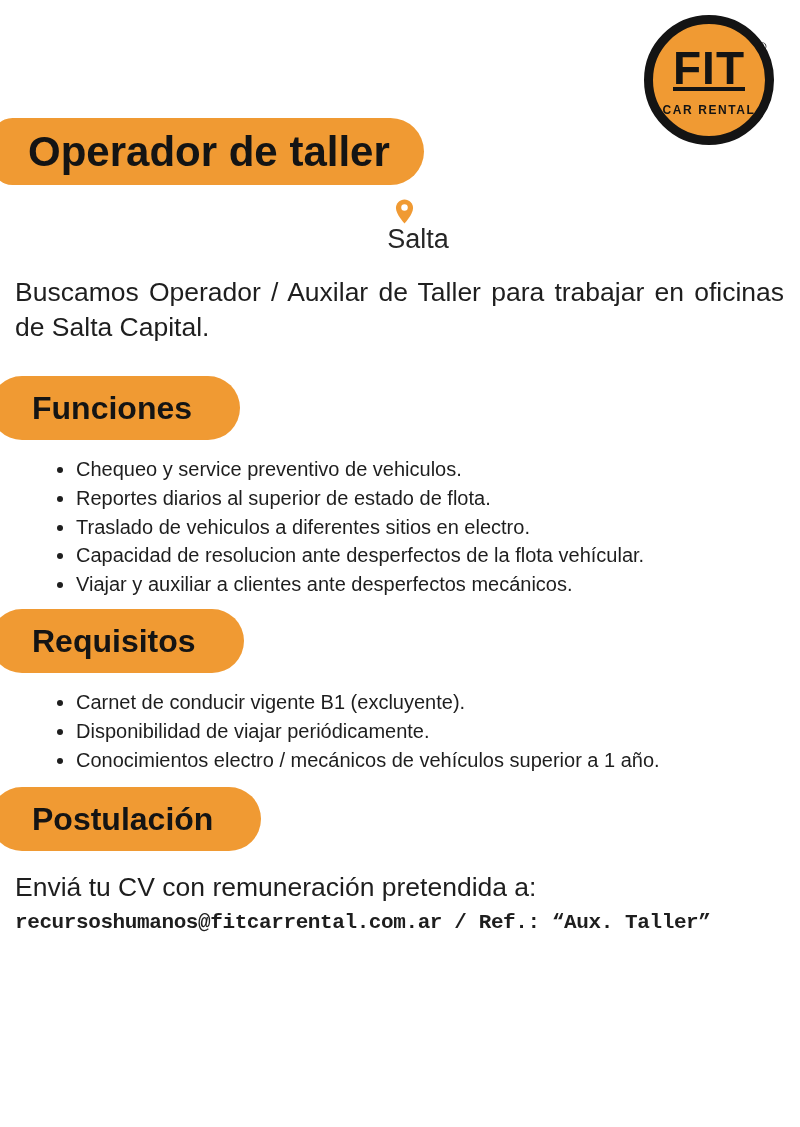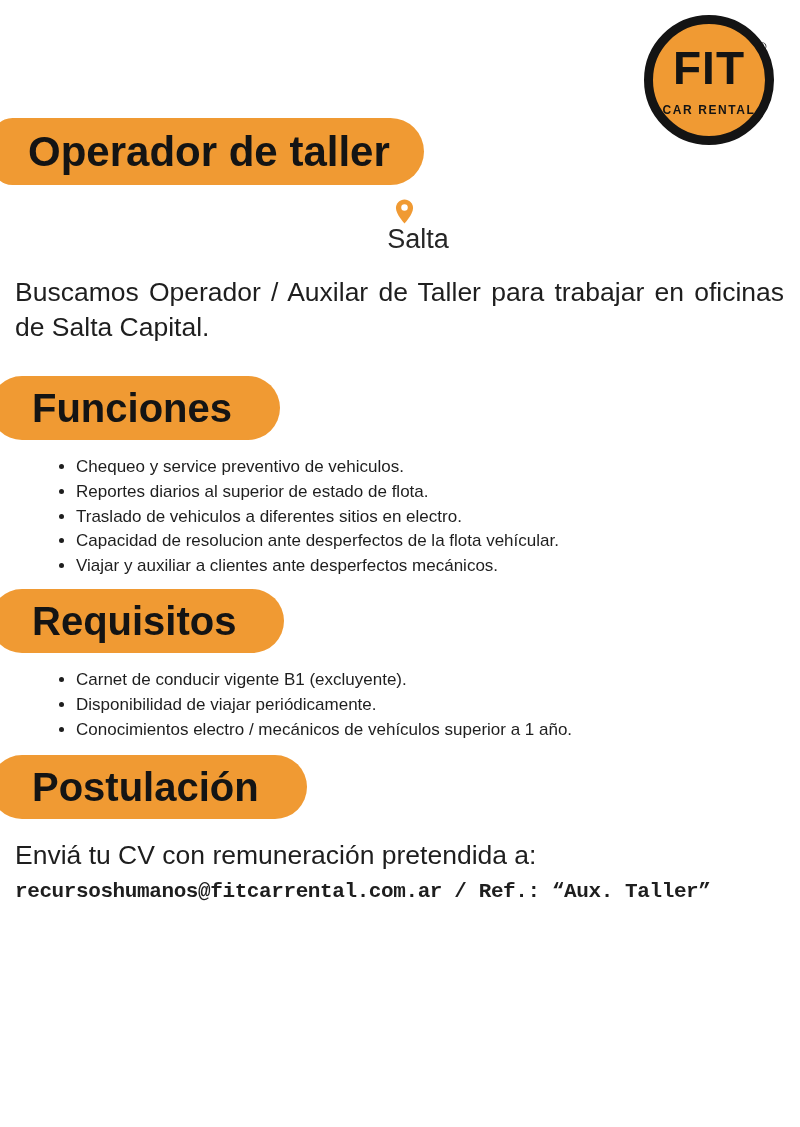--- a/index.html
+++ b/index.html
@@ -17,20 +17,21 @@
     position:absolute;top:15px;right:26px;
     width:130px;height:130px;border-radius:50%;
     background:#F09A33;border:9px solid #141414;
     box-sizing:border-box;
     display:flex;align-items:center;justify-content:center;
   }
   .logo-inner{text-align:center;position:relative;transform:translateY(1px);}
   .logo-fit{
     font-size:46px;font-weight:bold;color:#141414;line-height:1;
     letter-spacing:1px;
+    text-decoration:underline;
   }
   .logo-reg{
     position:absolute;top:-6px;right:-11px;
     font-size:13px;font-weight:bold;color:#141414;
   }
   .logo-sub{
     font-size:12px;font-weight:bold;color:#141414;
     letter-spacing:1.6px;margin-top:12px;white-space:nowrap;
   }
 
@@ -57,33 +58,33 @@
     text-align:justify;
   }
 
   
   .section-pill{
     margin-left:-10px;
     height:64px;background:#F09A33;border-radius:32px;
     display:flex;align-items:center;width:fit-content;
     padding:0 48px 0 42px;box-sizing:border-box;
   }
-  .section-pill span{font-size:40px;font-weight:bold;color:#141414;}
+  .section-pill span{font-size:32px;font-weight:bold;color:#141414;}
   .pill-funciones{margin-top:32px;}
   .pill-requisitos{margin-top:12px;}
   .pill-postulacion{margin-top:14px;}
 
   
   .bullets{
     margin:16px 14px 0 0;
     padding-left:76px;
     text-align:justify;
   }
   .bullets li{
-    font-size:17px;line-height:1.33;
+    font-size:20px;line-height:1.33;
     margin-bottom:2px;
   }
 
   
   .footer{margin:20px 15px 0 15px;}
   .footer-line1{margin:0;font-size:26.5px;line-height:1.22;}
   .footer-line2{
     margin:7px 0 0 0;font-size:21px;font-weight:bold;
     line-height:1.22;letter-spacing:-0.4px;white-space:nowrap;font-family:Liberation Mono, monospace;
   }

